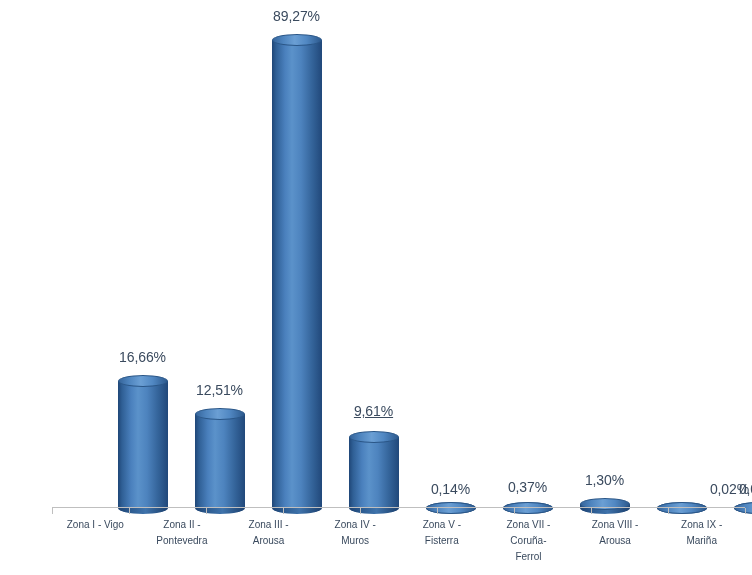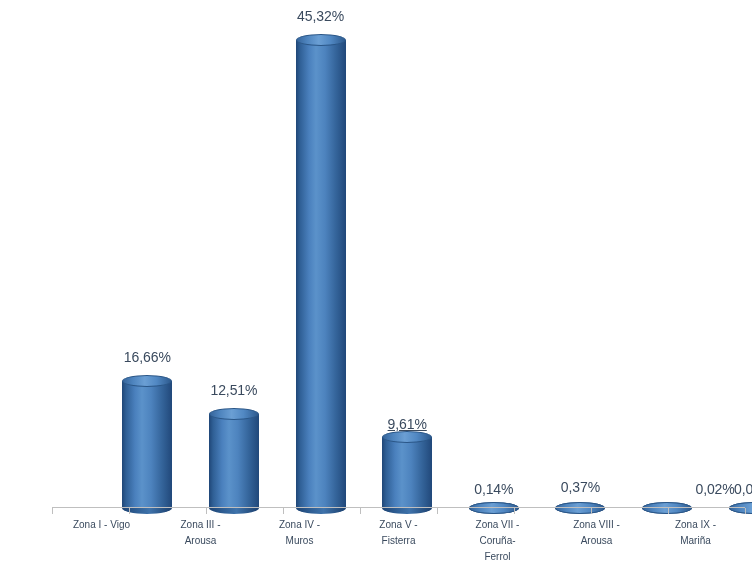--- a/index.html
+++ b/index.html
@@ -168,43 +168,51 @@
             <div class="bar-cap" style="bottom: 87.9788px;"></div>
           </div>
           <div class="data-label" style="bottom: 109.979px;">12,51%</div>
         </div>
         <div class="col">
           <div class="bar" style="height: 474px;">
             <div class="bar-foot"></div>
             <div class="bar-body" style="height: 468px;"></div>
             <div class="bar-cap" style="bottom: 462px;"></div>
           </div>
-          <div class="data-label" style="bottom: 484px;">45,32%</div>
+          <div class="data-label" style="bottom: 484px;">89,27%</div>
         </div>
         <div class="col">
           <div class="bar" style="height: 76.8022px;">
             <div class="bar-foot"></div>
             <div class="bar-body" style="height: 70.8022px;"></div>
             <div class="bar-cap" style="bottom: 64.8022px;"></div>
           </div>
-          <div class="data-label" style="bottom: 76px; text-decoration: underline;">9,61%</div>
+          <div class="data-label" style="bottom: 89px; text-decoration: underline;">9,61%</div>
         </div>
         <div class="col">
           <div class="bar flat" style="height: 1.11887px;">
             <div class="bar-foot"></div>
             <div class="bar-cap" style="bottom: -6px;"></div>
           </div>
           <div class="data-label" style="bottom: 11.1189px;">0,14%</div>
         </div>
         <div class="col">
           <div class="bar flat" style="height: 2.95701px;">
             <div class="bar-foot"></div>
             <div class="bar-cap" style="bottom: -6px;"></div>
           </div>
           <div class="data-label" style="bottom: 12.957px; text-align: center;">0,37%</div>
+        </div>
+        <div class="col">
+          <div class="bar" style="height: 10.3895px;">
+            <div class="bar-foot"></div>
+            <div class="bar-body" style="height: 4.38948px;"></div>
+            <div class="bar-cap" style="bottom: -1.61052px;"></div>
+          </div>
+          <div class="data-label" style="bottom: 20.3895px;">1,30%</div>
         </div>
         <div class="col">
           <div class="bar flat" style="height: 1px;">
             <div class="bar-foot"></div>
             <div class="bar-cap" style="bottom: -6px;"></div>
           </div>
           <div class="data-label" style="bottom: 11px; margin-left: 48px;">0,02%</div>
         </div>
         <div class="col">
           <div class="bar flat" style="height: 1px;">
@@ -228,20 +236,24 @@
       <div class="tick" style="left: 591px;"></div>
       <div class="tick" style="left: 668px;"></div>
       <div class="tick" style="left: 745px;"></div>
     </div>
 
   <div class="cat-labels" id="cat-labels">
       <div class="cat">
         <div>Zona I - Vigo</div>
       </div>
       <div class="cat">
+        <div>Zona II -</div>
+        <div>Pontevedra</div>
+      </div>
+      <div class="cat">
         <div>Zona III -</div>
         <div>Arousa</div>
       </div>
       <div class="cat">
         <div>Zona IV -</div>
         <div>Muros</div>
       </div>
       <div class="cat">
         <div>Zona V -</div>
         <div>Fisterra</div>

